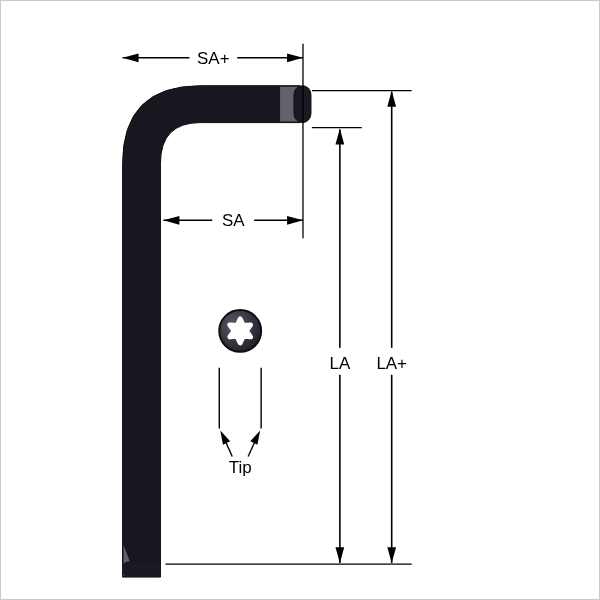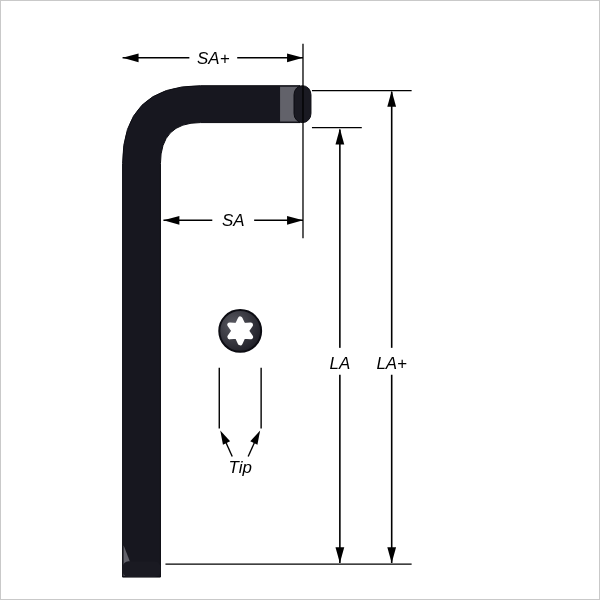--- a/index.html
+++ b/index.html
@@ -9,21 +9,20 @@
     font-family: "Liberation Sans", sans-serif;
   }
   .canvas {
     width: 600px;
     height: 600px;
     box-sizing: border-box;
     border: 1px solid #c9c9c9;
     background: #ffffff;
     position: relative;
     overflow: hidden;
-    font-style: italic;
   }
   svg { display: block; width: 100%; height: 100%; }
   .dim-text {
     font-family: "Liberation Sans", sans-serif;
     font-size: 17px;
     fill: #000000;
   }
   .dim-line { stroke: #000000; stroke-width: 1.6; fill: none; }
   .ext-line { stroke: #000000; stroke-width: 1.3; fill: none; }
   .thin-line { stroke: #000000; stroke-width: 1.4; fill: none; }

